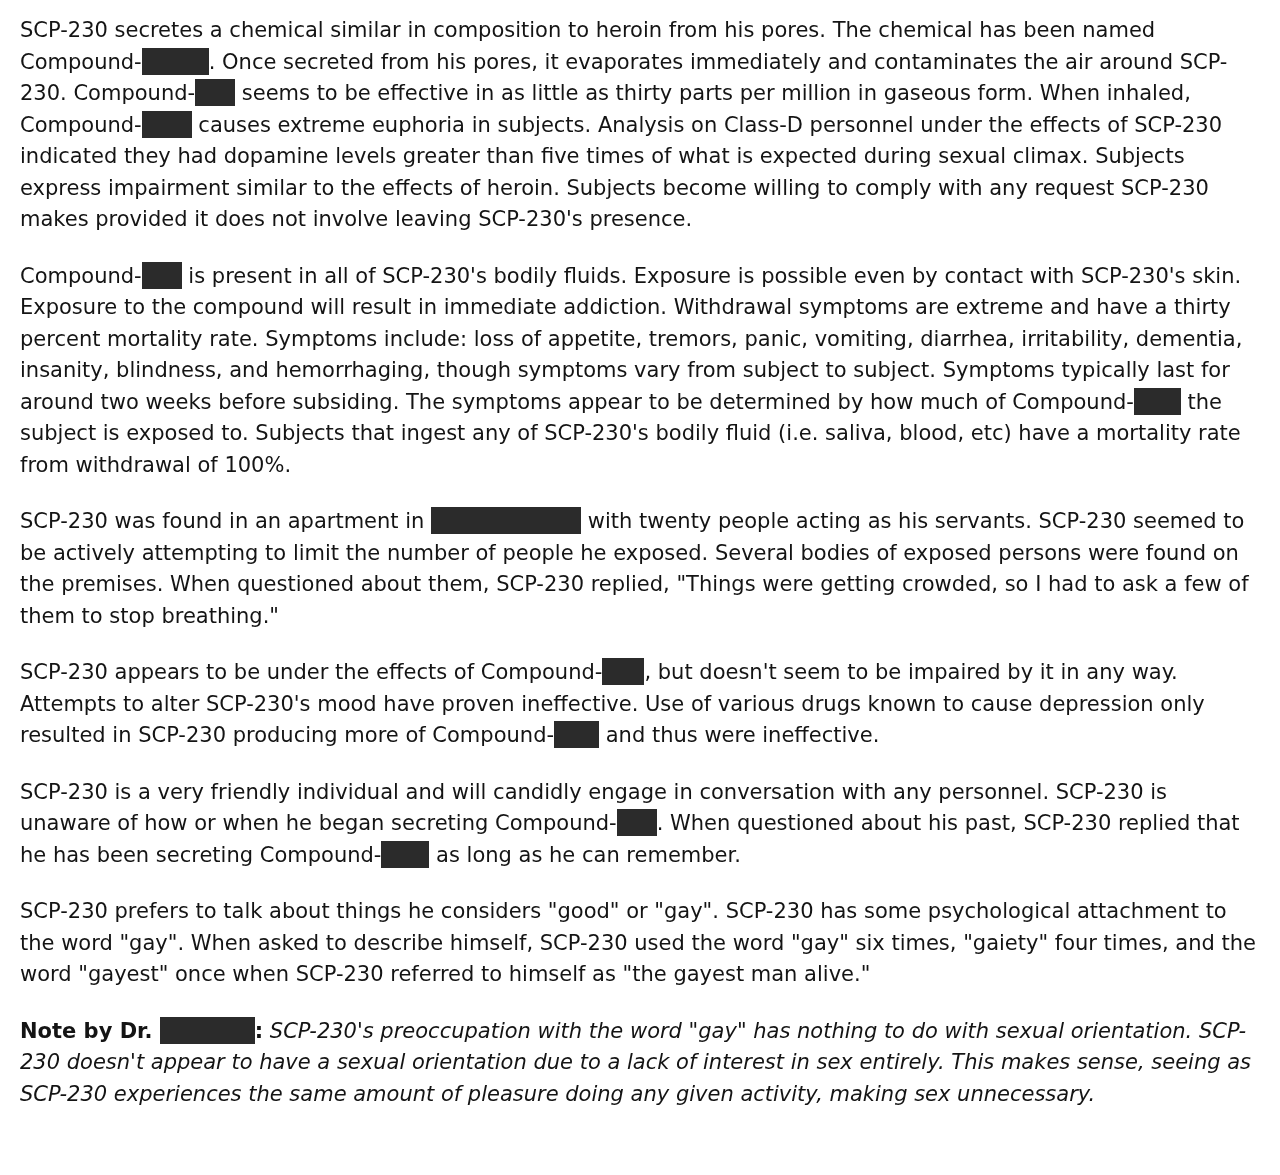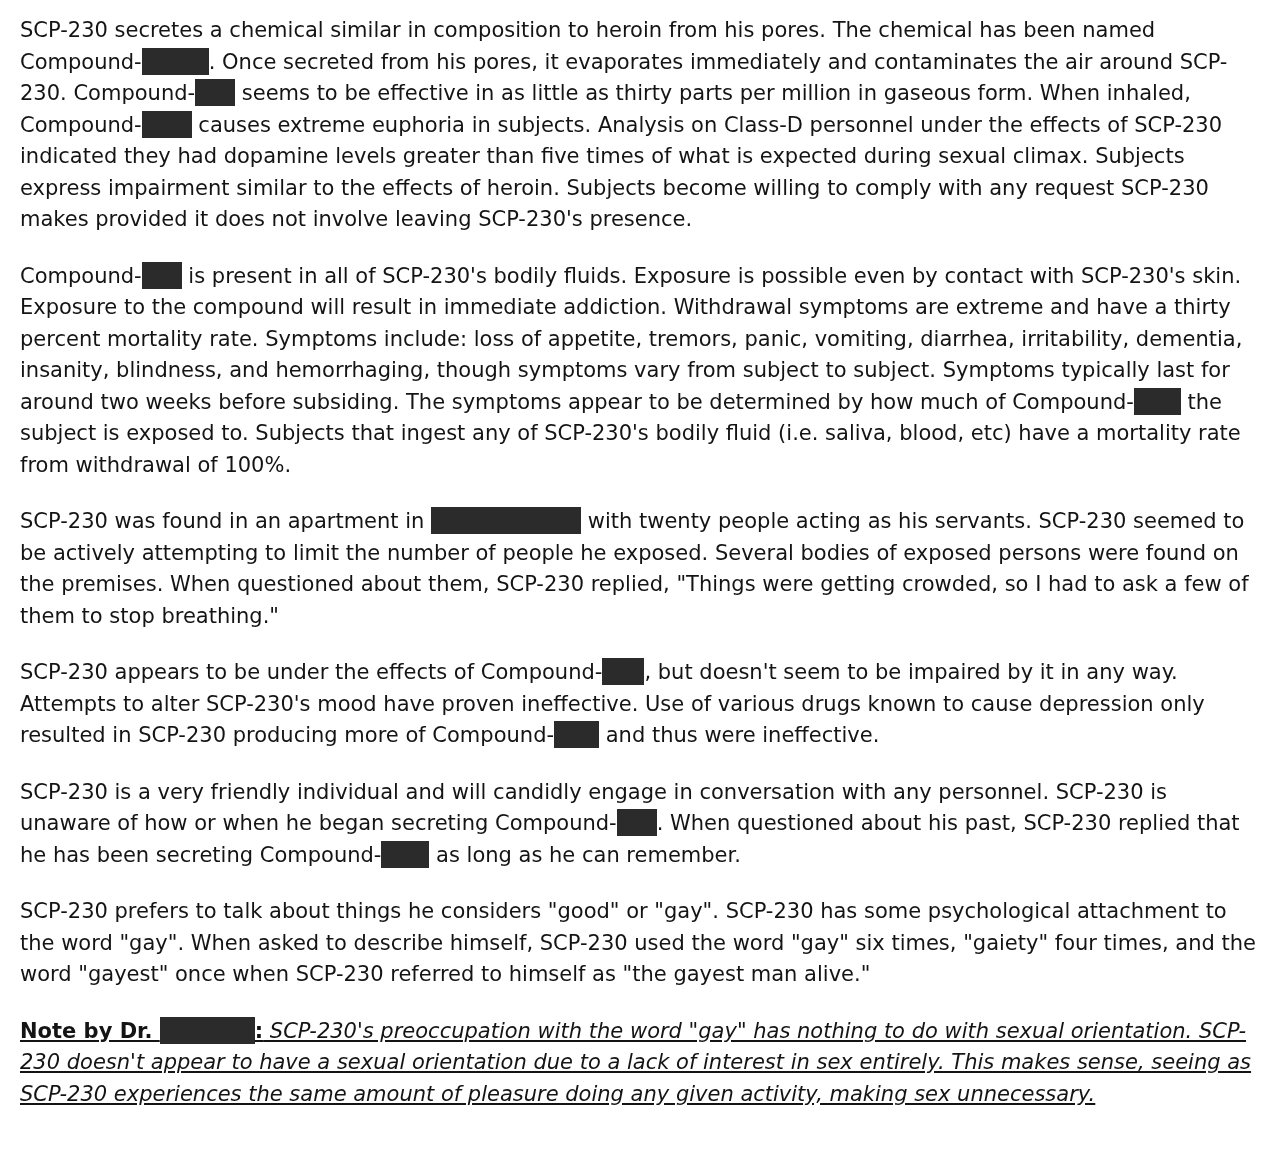--- a/index.html
+++ b/index.html
@@ -19,21 +19,20 @@
     padding: 15px 18px 20px 20px;
     font-size: 21px;
     line-height: 31.5px;
     text-align: left;
   }
   .page p {
     margin: 0 0 25px 0;
   }
   .page p:last-child {
     margin-bottom: 0;
-    text-decoration: underline;
   }
   .redact {
     display: inline-block;
     height: 27px;
     vertical-align: -6px;
   }
   .bold {
     font-weight: bold;
   }
   .italic {

